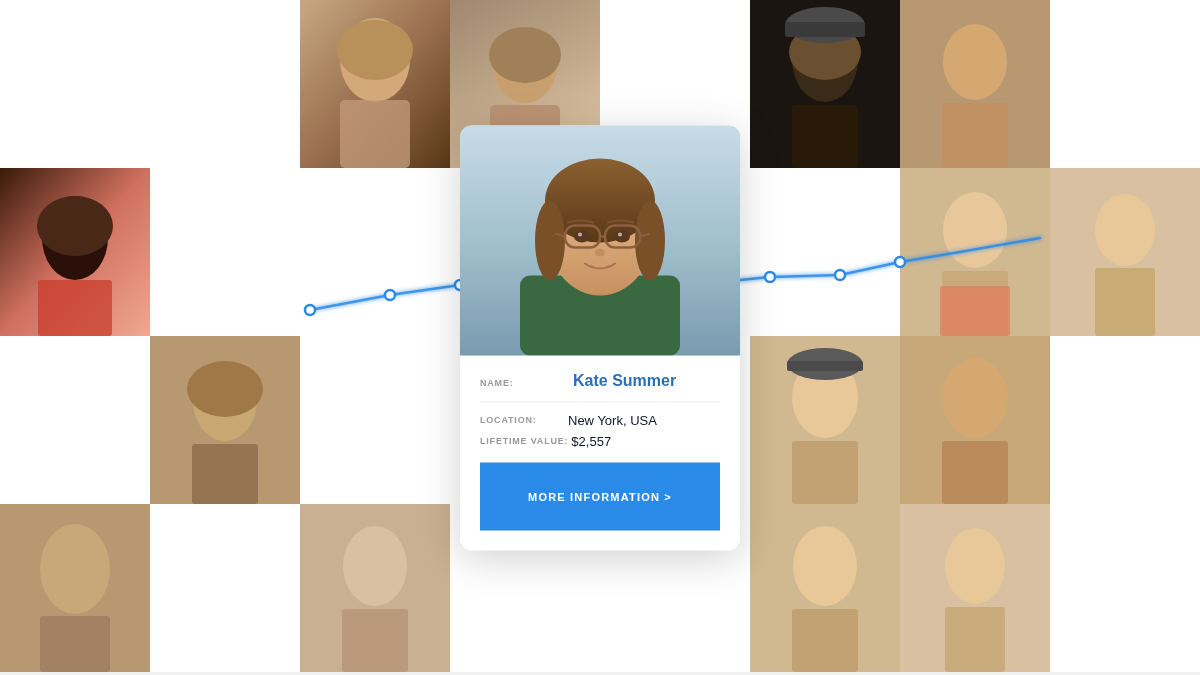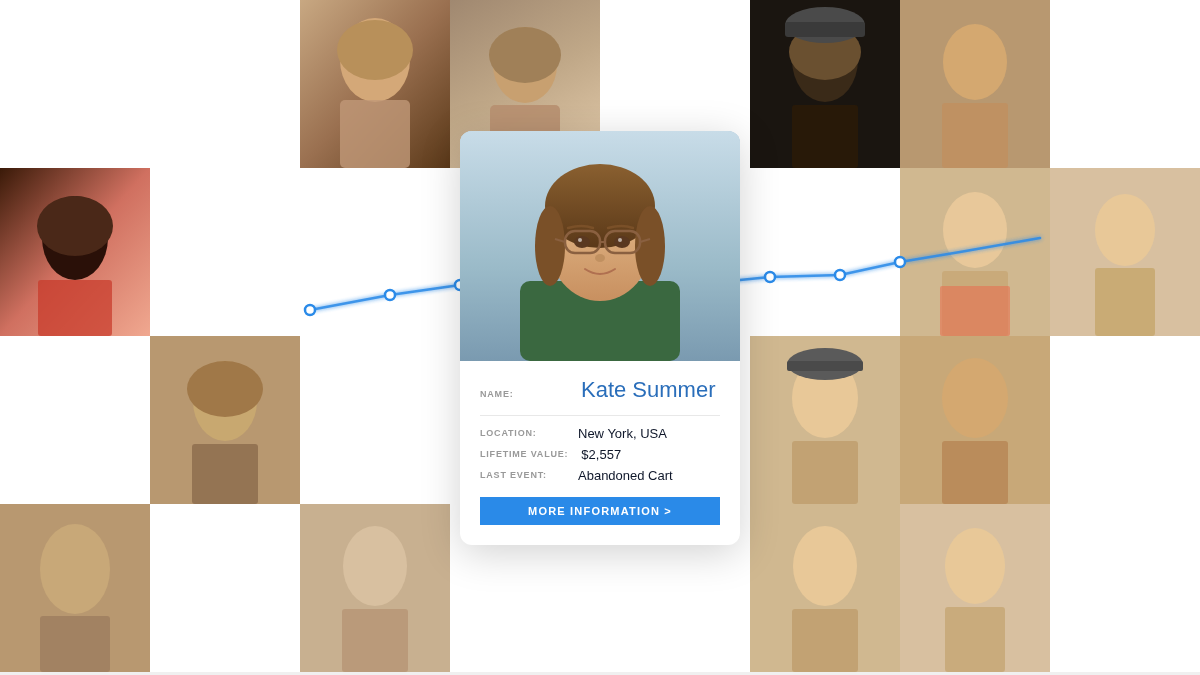--- a/index.html
+++ b/index.html
@@ -35,61 +35,62 @@
       overflow: hidden;
     }
 
     .profile-info {
       padding: 16px 20px 20px;
     }
 
     .profile-name-row {
       display: flex;
       align-items: baseline;
-      gap: 16px;
+      gap: 0;
       padding-bottom: 12px;
       border-bottom: 1px solid #e8e8e8;
       margin-bottom: 10px;
     }
 
     .field-label {
       font-size: 9px;
       font-weight: 700;
       color: #999;
       letter-spacing: 0.8px;
       text-transform: uppercase;
       min-width: 85px;
       flex-shrink: 0;
     }
 
     .field-value-name {
-      font-size: 22px;
-      font-weight: 400;
+      font-size: 16px;
+      font-weight: 700;
       color: #2a6eba;
+      margin-left: 8px;
     }
 
     .field-row {
       display: flex;
       align-items: center;
-      gap: 13px;
+      gap: 3px;
       margin-bottom: 6px;
     }
 
     .field-value {
       font-size: 13px;
       color: #0f172a;
     }
 
     .more-info-btn {
       display: block;
       width: 100%;
       background: #2a8ae8;
       color: white;
       border: none;
-      padding: 8px;
+      padding: 28px;
       text-align: center;
       font-size: 11px;
       font-weight: 700;
       letter-spacing: 1.2px;
       text-transform: uppercase;
       cursor: pointer;
       margin-top: 14px;
     }
 
     
@@ -375,22 +376,18 @@
       <span class="field-label">LOCATION:</span>
       <span class="field-value">New York, USA</span>
     </div>
 
     <div class="field-row">
       <span class="field-label">LIFETIME VALUE:</span>
       <span class="field-value">$2,557</span>
     </div>
 
 
-    <div class="field-row">
-      <span class="field-label">LAST EVENT:</span>
-      <span class="field-value">Abandoned Cart</span>
-    </div>
 
 
     <button class="more-info-btn">MORE INFORMATION &gt;</button>
 
   </div>
 </div>
 
 </body></html>

